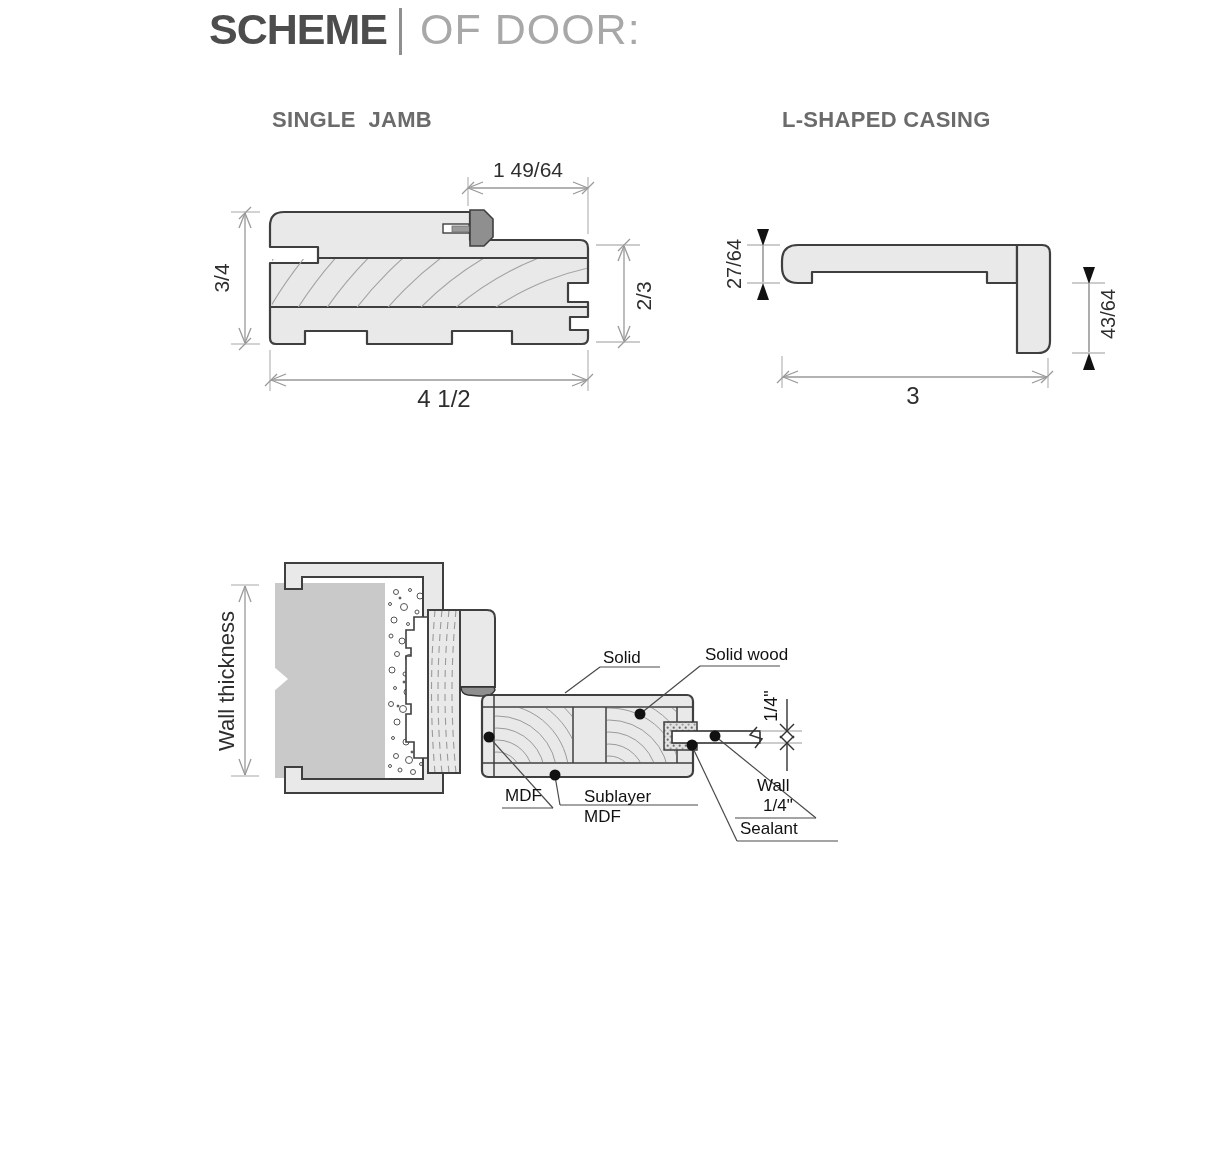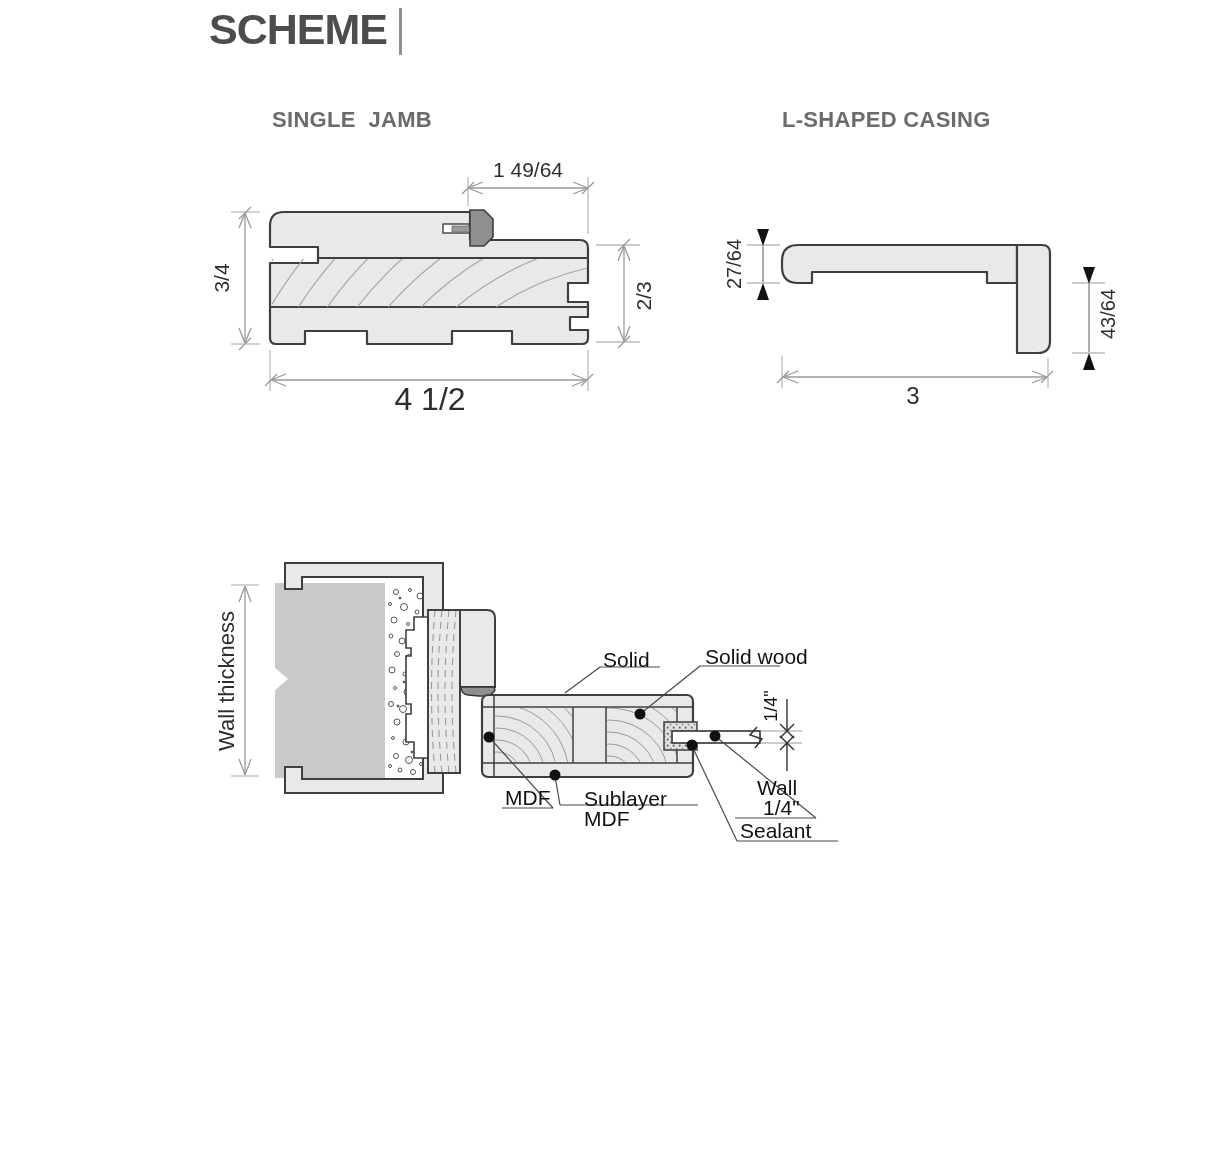--- a/index.html
+++ b/index.html
@@ -5,21 +5,21 @@
   html,body{margin:0;padding:0;background:#ffffff;}
   #page{position:relative;width:1210px;height:1149px;background:#ffffff;overflow:hidden;
         font-family:"Liberation Sans","DejaVu Sans",sans-serif;}
   svg{position:absolute;left:0;top:0;}
   .abs{position:absolute;white-space:pre;}
   .title-bold{font-size:43px;font-weight:700;color:#4d4d4d;letter-spacing:-1px;}
   .title-light{font-size:43px;font-weight:300;color:#a8a8a8;letter-spacing:1px;}
   .divider{position:absolute;width:3px;background:#8f8f8f;}
   .sec-h{font-size:22px;font-weight:700;color:#6b6b6b;letter-spacing:.3px;text-align:right;}
   .dim{font-size:21px;color:#2e2e2e;}
-  .lbl{font-size:21px;color:#111111;}
+  .lbl{font-size:17px;color:#111111;}
   .center{transform:translate(-50%,-50%);}
   .vcenter{transform:translate(-50%,-50%) rotate(-90deg);}
 </style>
 </head>
 <body>
 
 <div id="page">
 
   <svg width="1214" height="1149" viewBox="0 0 1214 1149">
     <defs>
@@ -296,28 +296,29 @@
         <line x1="245" y1="586" x2="239" y2="602"></line>
           <line x1="245" y1="586" x2="251" y2="602"></line>
         <line x1="245" y1="775" x2="239" y2="759"></line>
           <line x1="245" y1="775" x2="251" y2="759"></line>
       </g>
     </g>
   </svg>
 
   <div class="abs title-bold" style="left:209px;top:5px;">SCHEME</div>
   <div class="divider" style="left:399px;top:8px;height:47px;"></div>
+  <div class="abs title-light" style="left:420px;top:5px;">OF DOOR:</div>
 
   <div class="abs sec-h" style="left:272px;top:107px;">SINGLE  JAMB</div>
   <div class="abs sec-h" style="left:782px;top:107px;">L-SHAPED CASING</div>
 
   <div class="abs dim center" style="left:528px;top:170px;">1 49/64</div>
   <div class="abs dim vcenter" style="left:222px;top:278px;">3/4</div>
   <div class="abs dim vcenter" style="left:644px;top:296px;">2/3</div>
-  <div class="abs dim center" style="left:430px;top:399px;font-size:32px;">4 1/2</div>
+  <div class="abs dim center" style="left:444px;top:399px;font-size:24px;">4 1/2</div>
 
   <div class="abs dim vcenter" style="left:734px;top:264px;font-size:20px;">27/64</div>
   <div class="abs dim vcenter" style="left:1108px;top:314px;font-size:20px;">43/64</div>
   <div class="abs dim center" style="left:913px;top:396px;font-size:24px;">3</div>
 
   <div class="abs dim vcenter" style="left:227px;top:681px;font-size:22px;">Wall thickness</div>
   <div class="abs lbl vcenter" style="left:771px;top:706px;font-size:18px;">1/4"</div>
 
   <div class="abs lbl" style="left:603px;top:648px;">Solid</div>
   <div class="abs lbl" style="left:705px;top:645px;">Solid wood</div>

